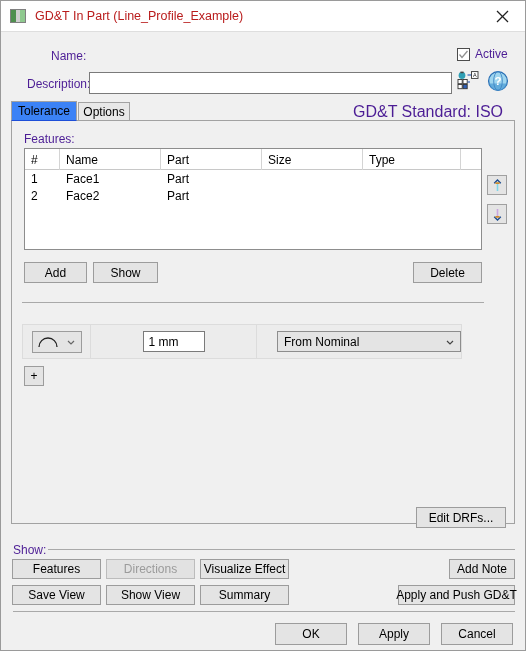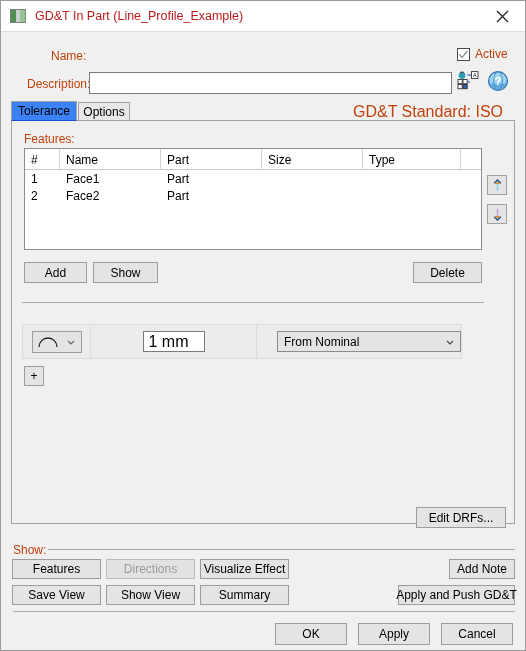--- a/index.html
+++ b/index.html
@@ -49,21 +49,21 @@
   .title-close {
     position: absolute; right: 0; top: 0;
     width: 45px; height: 30px;
     display: flex; align-items: center; justify-content: center;
     cursor: default;
   }
   .title-close svg { display: block; }
 
   
   .label {
-    font-size: 12px; color: #c2410c;
+    font-size: 12px; color: #4c1d95;
     white-space: nowrap;
   }
   .textbox {
     background: #ffffff;
     border: 1px solid #7a7a7a;
     font-family: "Liberation Sans", sans-serif;
     font-size: 12px;
     color: #000;
     padding: 0 5px;
     display: flex; align-items: center;
@@ -225,21 +225,21 @@
     width: 50px; height: 22px;
     background: #e4e4e4;
     border: 1px solid #9c9c9c;
     display: flex; align-items: center; justify-content: space-between;
     padding: 0 4px;
   }
   #tol-value {
     width: 62px; height: 21px;
     background: #ffffff; border: 1px solid #7a7a7a;
     display: flex; align-items: center;
-    padding-left: 5px; font-size: 16px;
+    padding-left: 5px; font-size: 12px;
   }
   #tol-mode {
     width: 184px; height: 21px;
     background: #e4e4e4; border: 1px solid #8d8d8d;
     display: flex; align-items: center;
     padding: 0 4px 0 6px; font-size: 12px;
   }
   #tol-mode .cb-text { flex: 1; }
 
   #btn-plus {

